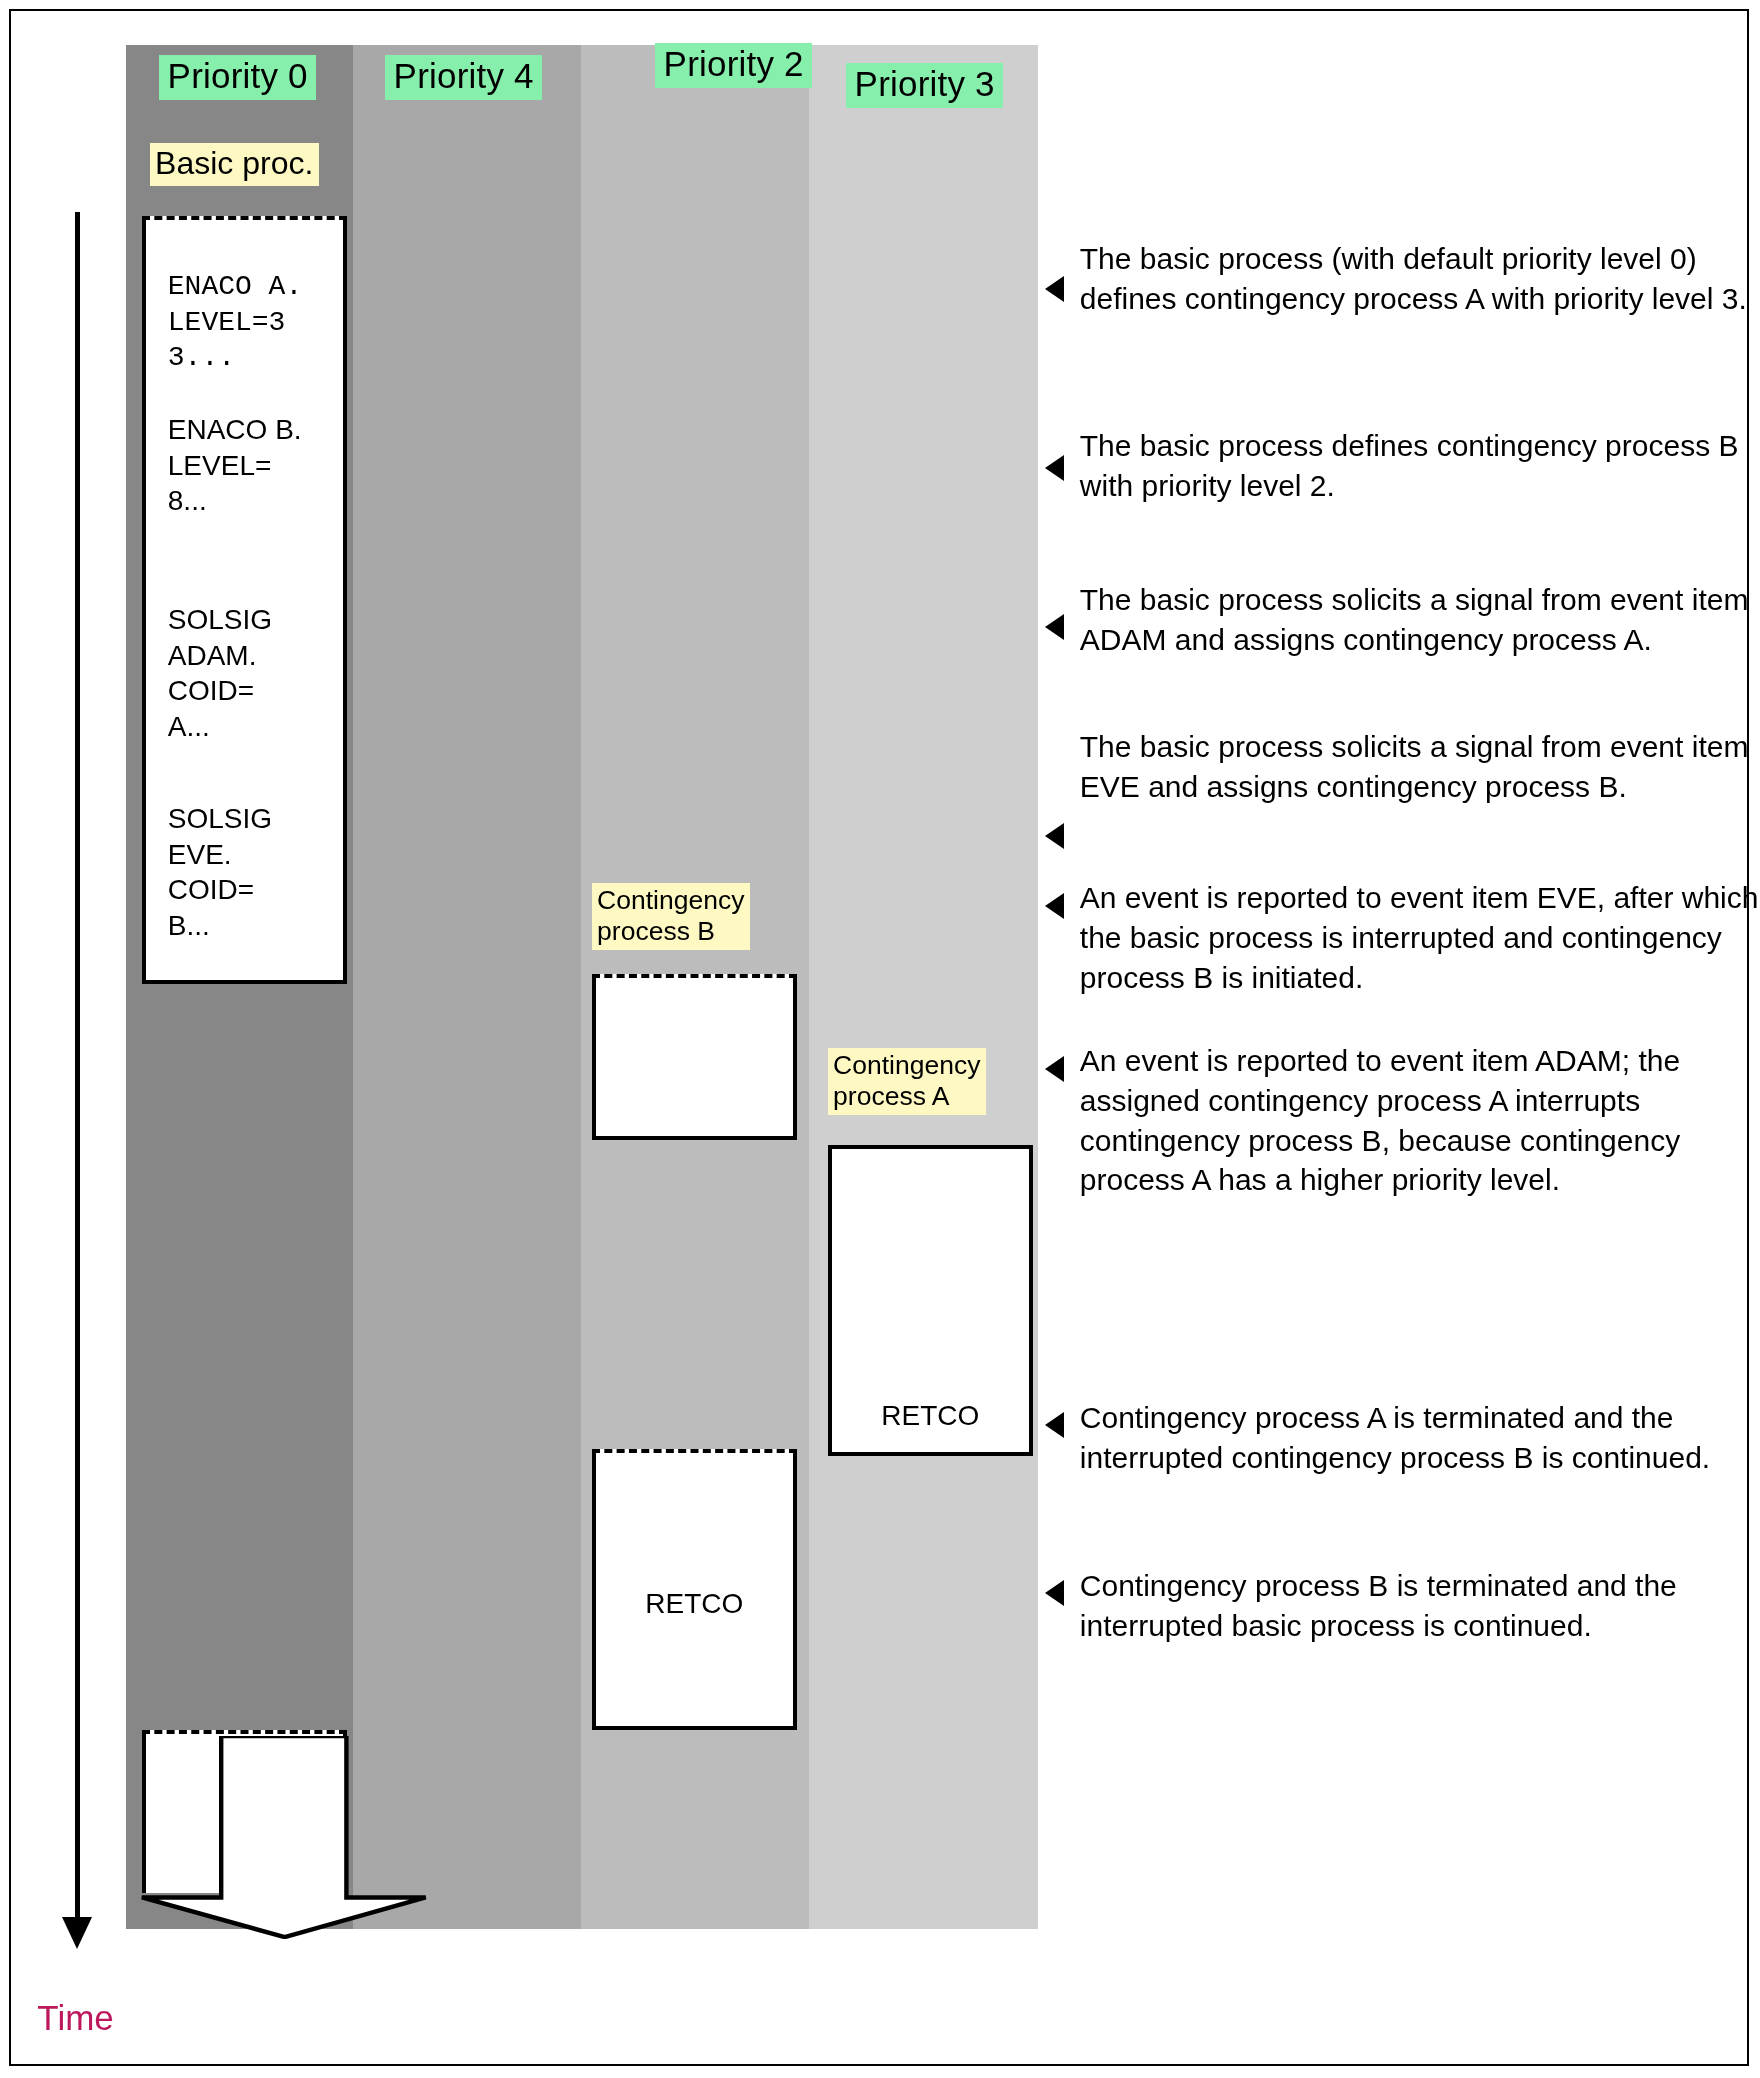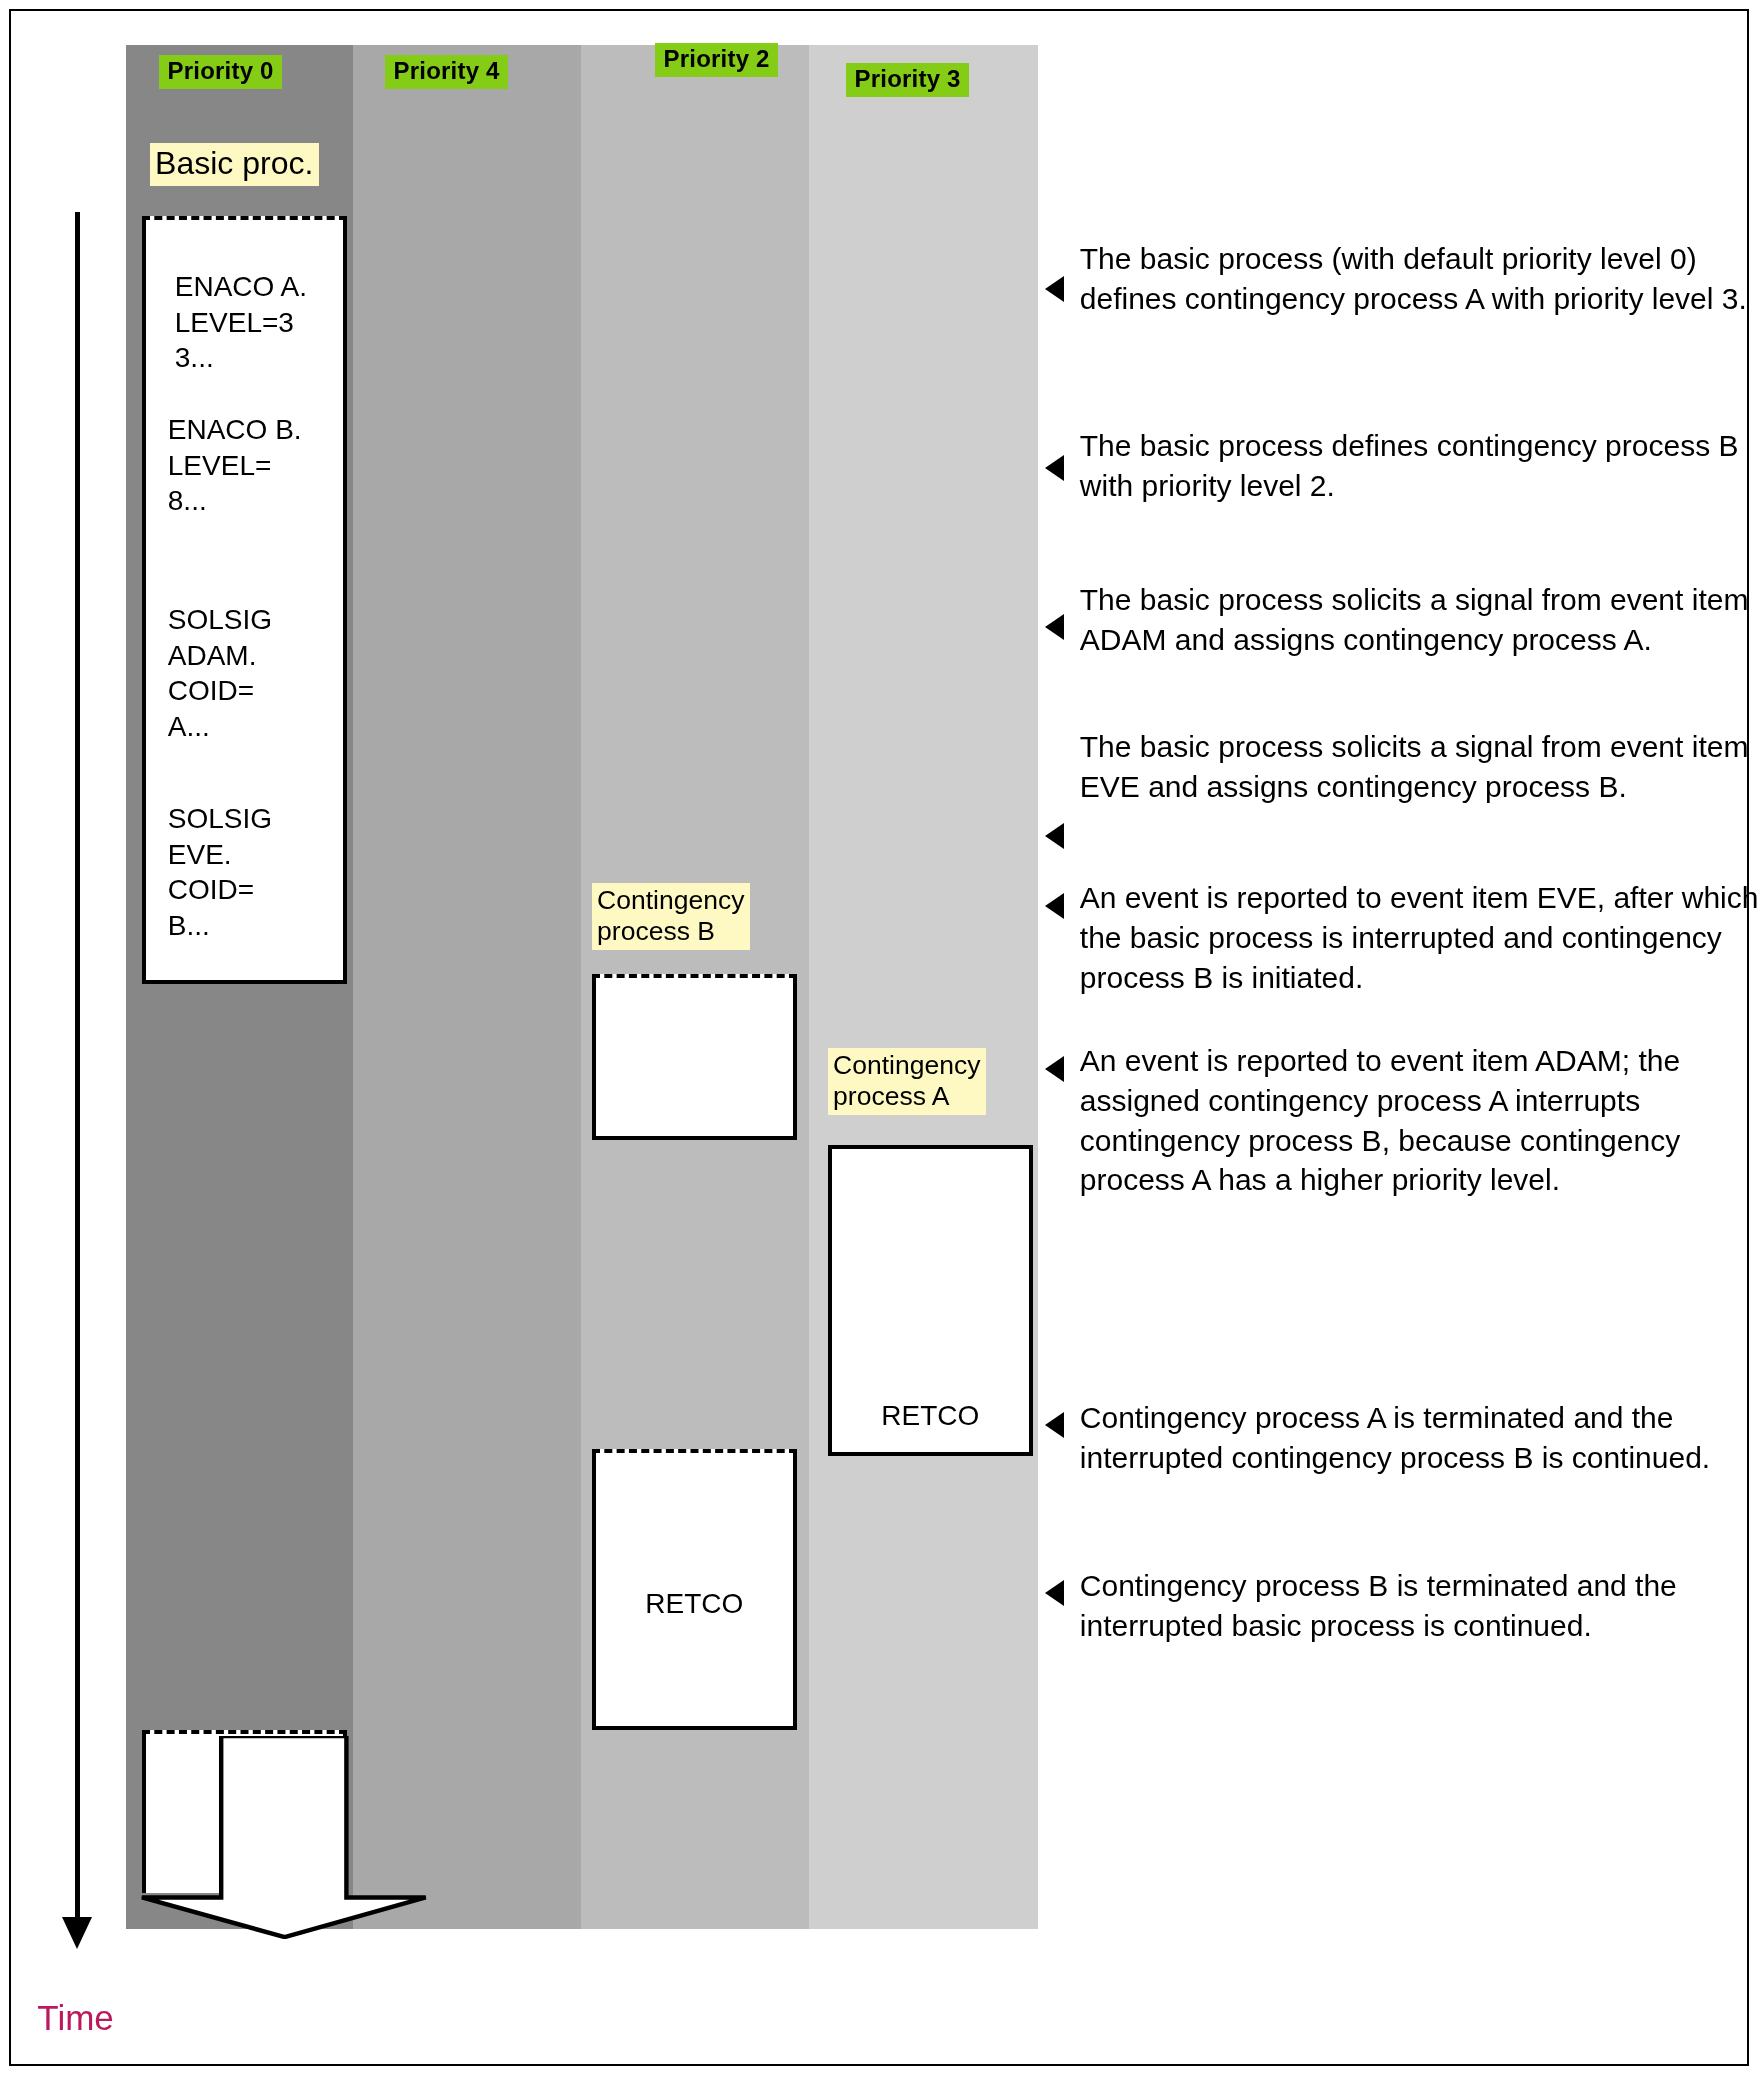--- a/index.html
+++ b/index.html
@@ -35,28 +35,27 @@
     top: 34px;
     height: 1884px;
   }
   #lane0 { left: 115px;  width: 228px; background: #878787; }
   #lane1 { left: 342px;  width: 228px; background: #a8a8a8; }
   #lane2 { left: 570px;  width: 228px; background: #bcbcbc; }
   #lane3 { left: 798px;  width: 229px; background: #cfcfcf; }
 
   .lane-label {
     position: absolute;
-    background: #84cc16;
-    color: #000000;
-    font-size: 24px;
+    background: #86efac;
+    color: #000000;
+    font-size: 35px;
     line-height: 1.05;
     padding: 3.5px 8.8px 5.3px 8.8px;
     white-space: nowrap;
     letter-spacing: 0.2px;
-    font-weight: bold;
   }
 
   
   .proc-box {
     position: absolute;
     background: #ffffff;
     box-sizing: border-box;
   }
   .proc-box.solid {
     border: 4.4px solid #000000;
@@ -167,21 +166,21 @@
 
     <div class="lane-label" style="left:148px; top:44px;">Priority 0</div>
     <div class="lane-label" style="left:374px; top:44px;">Priority 4</div>
     <div class="lane-label" style="left:602px; top:32px;margin-left:42px;">Priority 2</div>
     <div class="lane-label" style="left:835px; top:52px;">Priority 3</div>
 
     <div class="tag" style="left:139px; top:132px; font-size:32px;">Basic proc.</div>
 
     <div class="proc-box dashed-top" style="left:131px; top:205px; width:205px; height:768px;"></div>
 
-    <div class="code-text" style="left:164px; top:258px;">ENACO A.
+    <div class="code-text" style="left:157px; top:258px;font-family:Liberation Mono, monospace;">ENACO A.
 LEVEL=3
 3...</div>
     <div class="code-text" style="left:157px; top:401px;">ENACO B.
 LEVEL=
 8...</div>
     <div class="code-text" style="left:157px; top:591px;">SOLSIG
 ADAM.
 COID=
 A...</div>
     <div class="code-text" style="left:157px; top:790px;">SOLSIG

